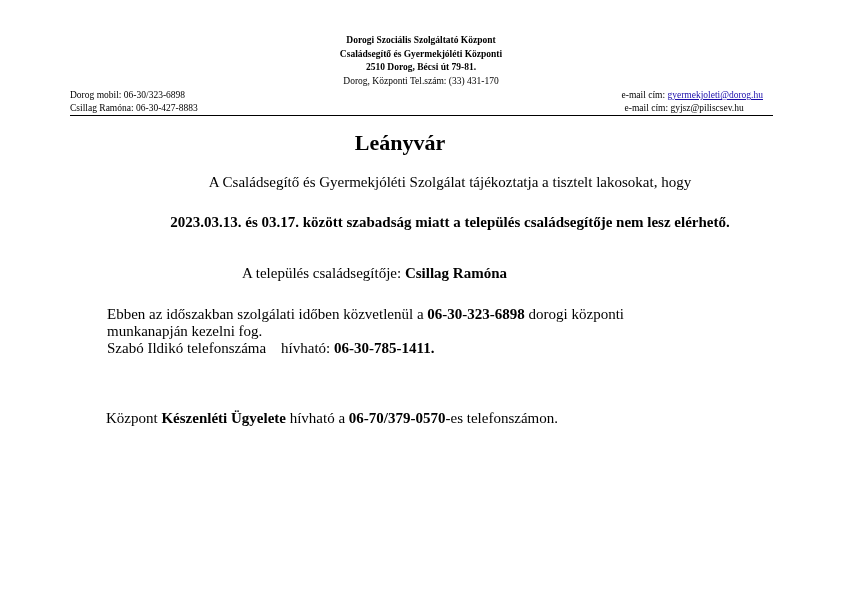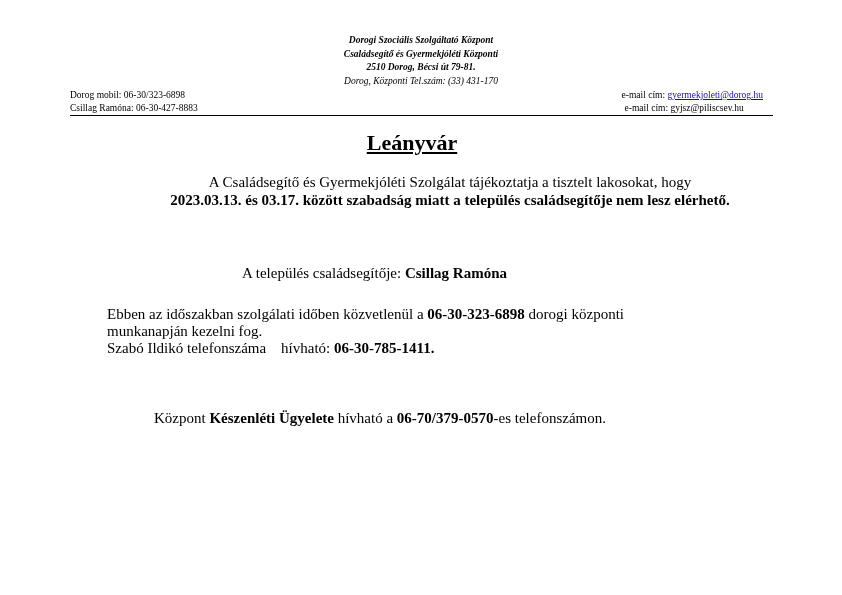--- a/index.html
+++ b/index.html
@@ -1,24 +1,24 @@
 <!DOCTYPE html>
 <html><head>
 <meta charset="utf-8">
 <style>
   html, body { margin: 0; padding: 0; background: #ffffff; }
   body { width: 842px; height: 595px; position: relative; overflow: hidden; font-family: "Liberation Serif", serif; color: #000; }
-  .hdr { position: absolute; left: 0; width: 842px; text-align: center; font-size: 9.5px; line-height: 13.5px; font-style: italic; }
+  .hdr { position: absolute; left: 0; width: 842px; text-align: center; font-size: 9.5px; line-height: 13.5px; }
   .hdr .b { font-weight: bold; }
   .contact { position: absolute; font-size: 9.5px; line-height: 13px; }
   .rule { position: absolute; left: 70px; top: 115px; width: 703px; height: 0; border-top: 1px solid #000; }
   .email-link { color: #1a0dab; text-decoration: underline; }
-  .title { position: absolute; left: 12px; width: 800px; top: 130px; text-align: center; font-size: 22px; font-weight: bold; text-decoration: underline; }
+  .title { position: absolute; left: 0; width: 800px; top: 130px; text-align: center; font-size: 22px; font-weight: bold; }
   .intro { position: absolute; left: 130px; width: 640px; top: 174px; text-align: center; font-size: 15px; line-height: 17.5px; }
-  .intro .b { font-weight: bold; }
+  .intro .b { font-weight: bold; margin-top: 22px; }
   .person { position: absolute; left: 242px; top: 265px; font-size: 15px; }
   .body-p { position: absolute; left: 107px; font-size: 15px; line-height: 17px; white-space: nowrap; }
   b { font-weight: bold; }
 </style>
 </head>
 <body>
 
 <div class="hdr" style="top:34px;">
   <div class="b">Dorogi Szociális Szolgáltató Központ</div>
   <div class="b">Családsegítő és Gyermekjóléti Központi</div>
@@ -50,14 +50,14 @@
   <b>Csillag Ramóna</b>
 </div>
 
 <div class="body-p" style="top:306px;">
   <div><span>Ebben az időszakban szolgálati időben közvetlenül a </span><b>06-30-323-6898</b><span> dorogi központi</span></div>
   <div>munkanapján kezelni fog.</div>
   <div><span style="white-space:pre;">Szabó Ildikó telefonszáma    hívható: </span><b>06-30-785-1411.</b></div>
 </div>
 
 <div class="body-p" style="top:410px; left:105px;">
-  <div style="padding-left:1px;margin-left:48px;"><span>Központ </span><b>Készenléti Ügyelete</b><span> hívható a </span><b>06-70/379-0570</b><span>-es telefonszámon.</span></div>
+  <div style="padding-left:1px;"><span>Központ </span><b>Készenléti Ügyelete</b><span> hívható a </span><b>06-70/379-0570</b><span>-es telefonszámon.</span></div>
 </div>
 
 </body></html>

